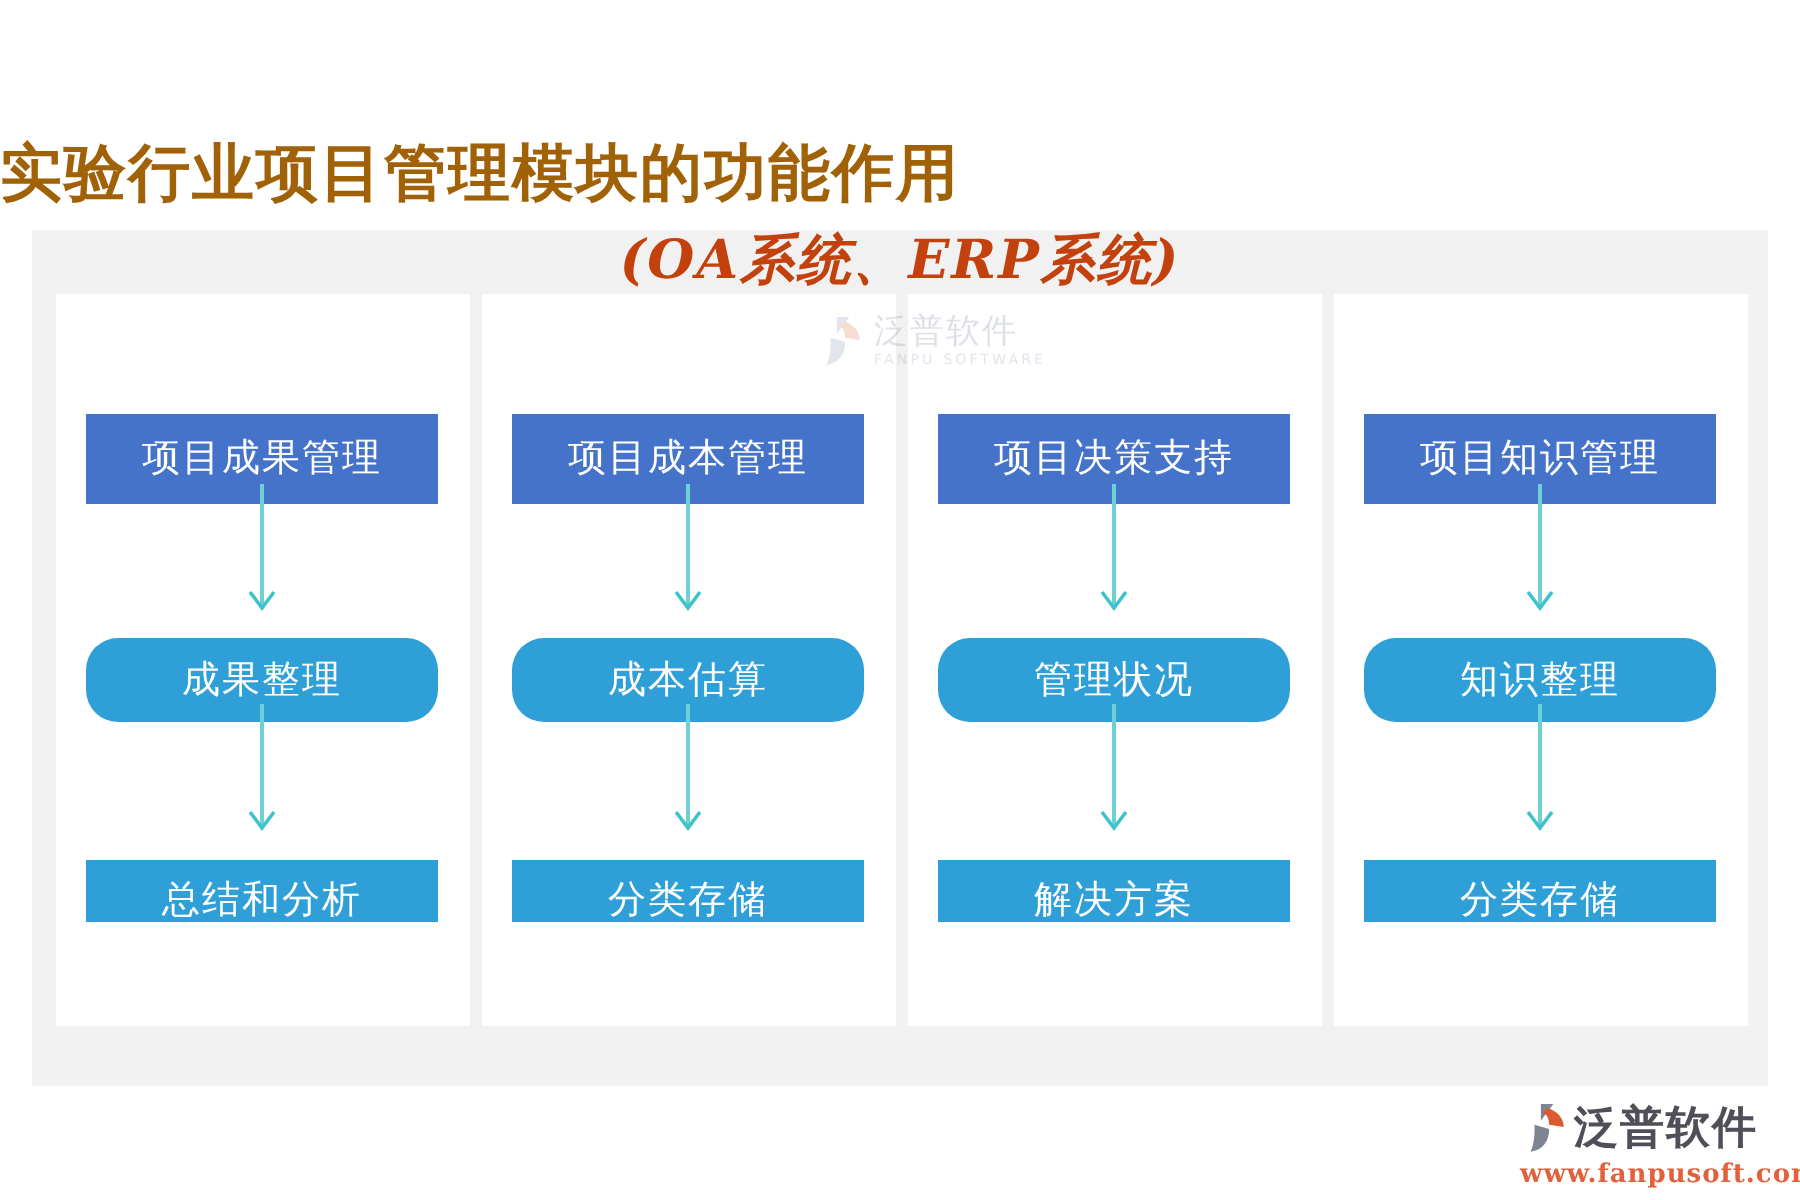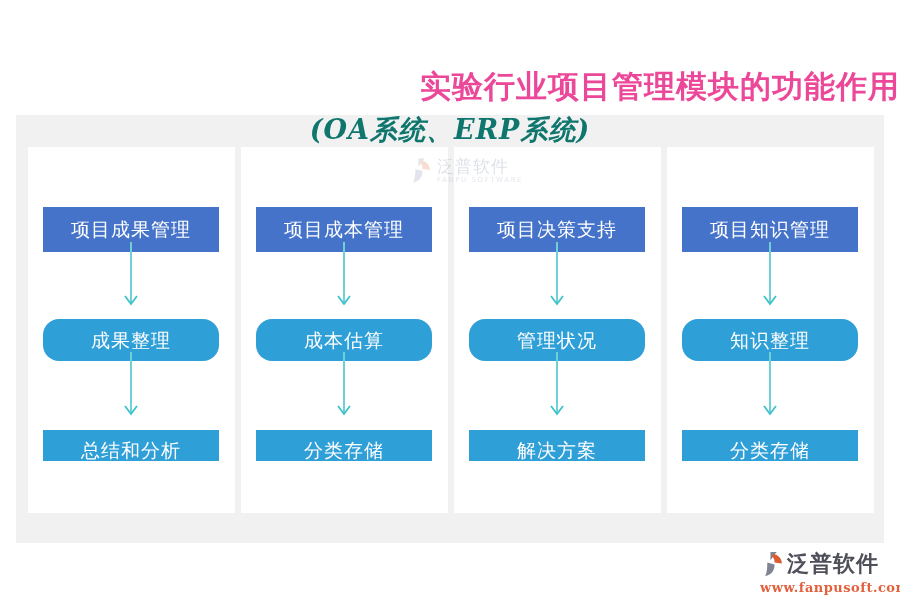--- a/index.html
+++ b/index.html
@@ -13,25 +13,25 @@
     background: #ffffff;
     overflow: hidden;
     margin: 0 auto;
   }
 
   .page-title {
     position: absolute;
     top: 66px;
     left: 0;
     width: 100%;
-    text-align: right;
+    text-align: left;
     font-size: 31px;
     font-weight: 600;
     letter-spacing: 1px;
-    color: #ec4899;
+    color: #a16207;
   }
 
   .content-band {
     position: absolute;
     left: 16px;
     top: 115px;
     width: 868px;
     height: 428px;
     background: #f1f1f2;
   }
@@ -39,21 +39,21 @@
   .page-subtitle {
     position: absolute;
     top: 112px;
     left: 0;
     width: 100%;
     text-align: center;
     font-size: 27px;
     font-style: italic;
     font-weight: 600;
     letter-spacing: 1px;
-    color: #0f766e;
+    color: #c2410c;
   }
 
   .flow-column {
     position: absolute;
     top: 147px;
     width: 207px;
     height: 366px;
     background: #ffffff;
   }
   .col-0 { left: 28px; }

